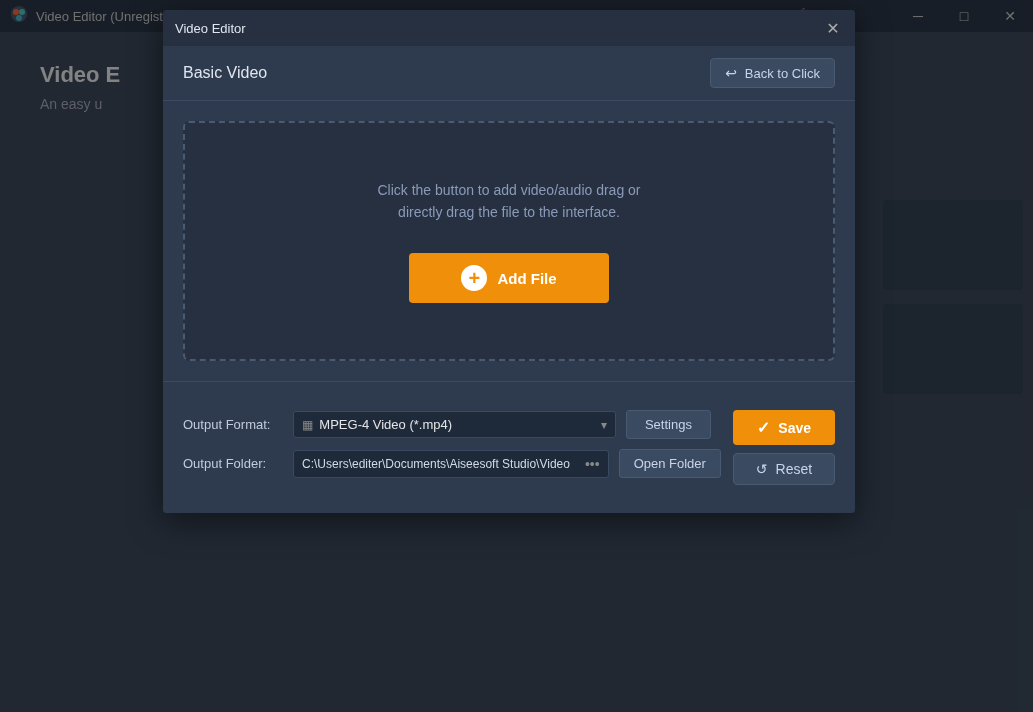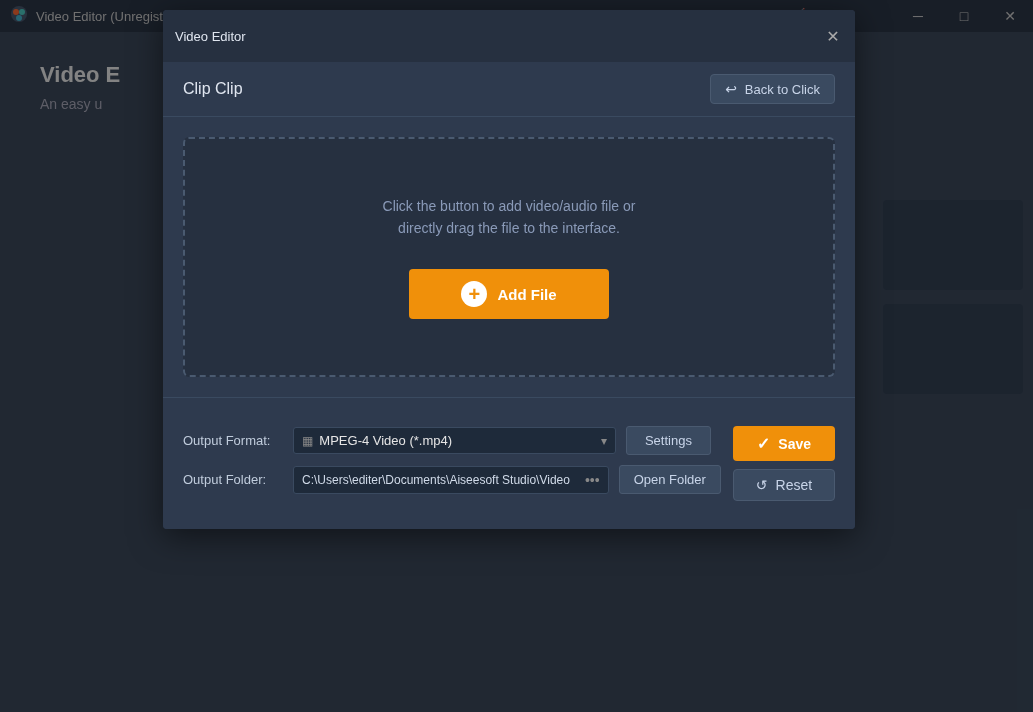--- a/index.html
+++ b/index.html
@@ -71,21 +71,21 @@
       overflow: hidden;
     }
 
     
     .modal-titlebar {
       display: flex;
       align-items: center;
       justify-content: space-between;
       background: #263040;
       padding: 0 12px;
-      height: 52px;
+      height: 36px;
     }
 
     .modal-title {
       color: #e0e6f0;
       font-size: 13px;
       font-weight: 500;
     }
 
     .modal-close-btn {
       width: 20px;
@@ -435,32 +435,32 @@
 <div class="modal-overlay"></div>
 
 <div class="modal">
 
   <div class="modal-titlebar">
     <span class="modal-title">Video Editor</span>
     <div class="modal-close-btn">✕</div>
   </div>
 
   <div class="modal-header">
-    <span class="modal-section-title">Clip Clip</span>
+    <span class="modal-section-title">Basic Video</span>
     <button class="back-to-home-btn">
       <span style="font-size:14px;">↩</span>
       <span>Back to Click</span>
     </button>
   </div>
 
   <div class="modal-body">
 
     <div class="drop-zone">
       <div class="drop-text">
-        <div>Click the button to add video/audio file or</div>
+        <div>Click the button to add video/audio drag or</div>
         <div>directly drag the file to the interface.</div>
       </div>
       <button class="add-file-btn">
         <div class="add-file-icon">+</div>
         <span>Add File</span>
       </button>
     </div>
   </div>
 
   <div class="modal-footer">

